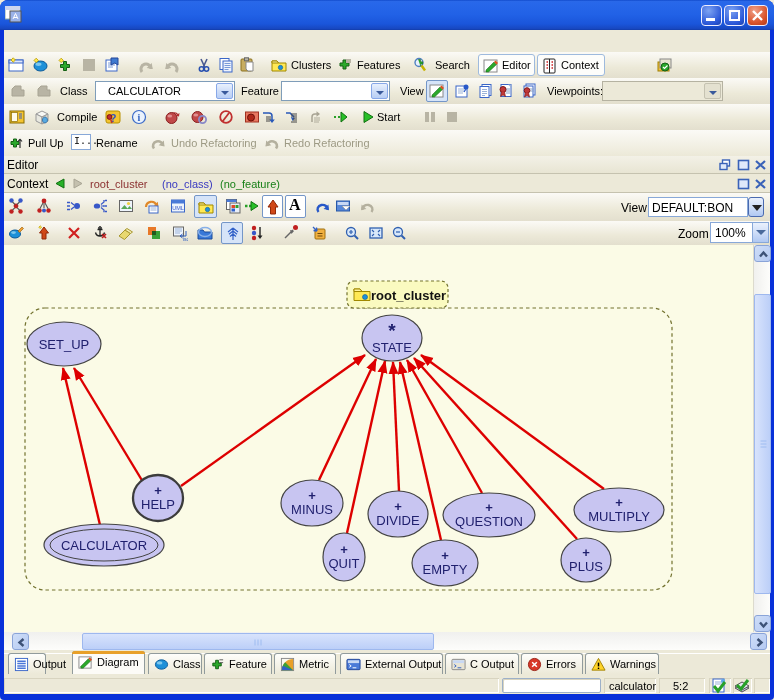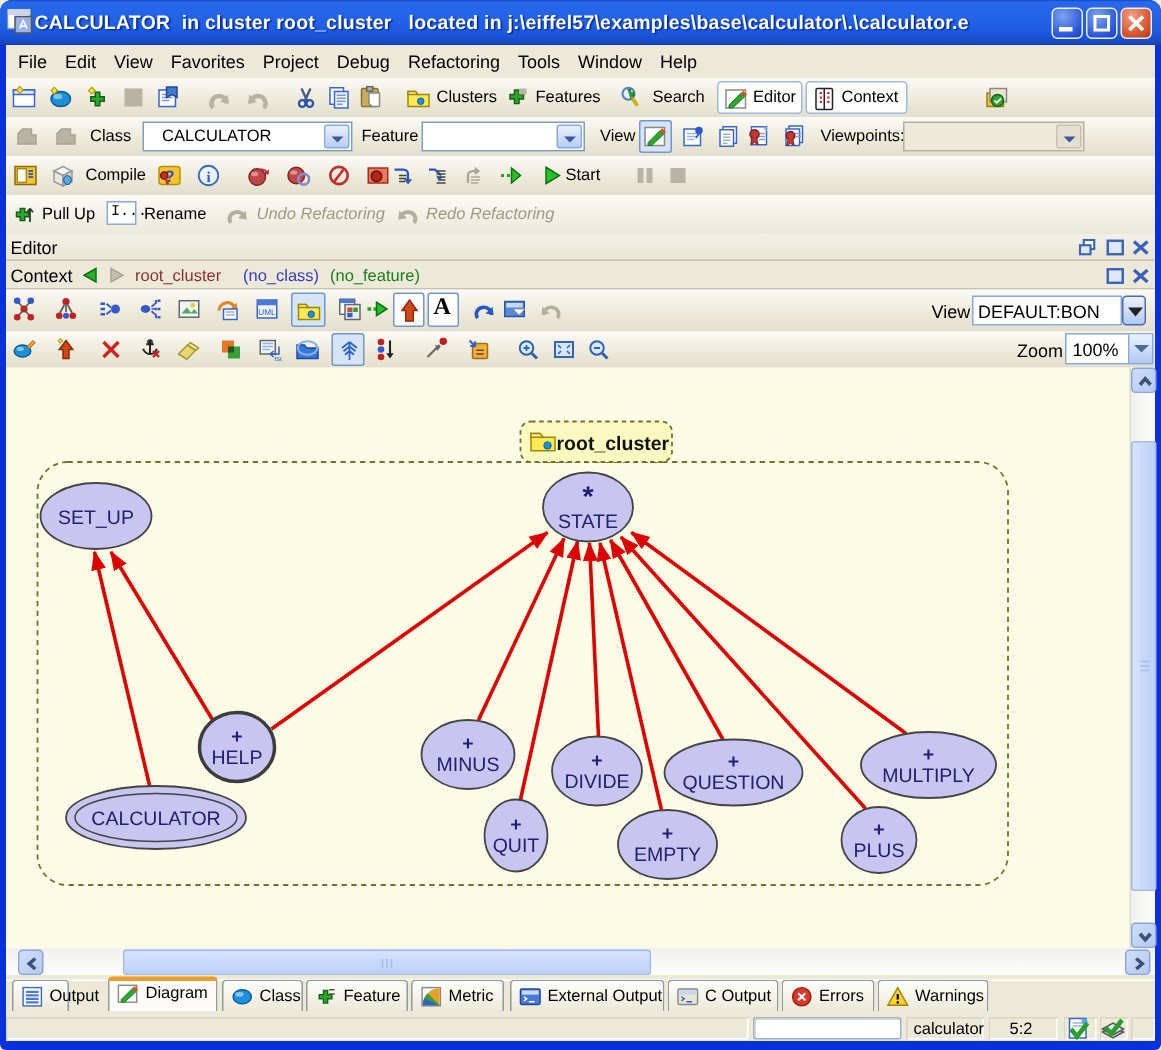--- a/index.html
+++ b/index.html
@@ -13,21 +13,21 @@
 }
 #title .txt { position:absolute; left:27px; top:7px; color:#fff; font-weight:bold; font-size:13px; letter-spacing:0.15px; text-shadow:1px 1px 1px #00228b; white-space:nowrap; }
 .tbtn { position:absolute; top:5px; width:21px; height:21px; border-radius:4px; border:1px solid #eef; }
 .tbtn.min { left:701px; background:radial-gradient(circle at 35% 25%, #7da3f2, #2a57d8 70%, #1c42ae); }
 .tbtn.max { left:724px; background:radial-gradient(circle at 35% 25%, #7da3f2, #2a57d8 70%, #1c42ae); }
 .tbtn.cls { left:747px; background:radial-gradient(circle at 35% 25%, #f0a088, #d8532a 65%, #b03a18); }
 #chrome { position:absolute; left:4px; top:30px; width:766px; height:664px; background:#ece9d8; }
 .row { position:absolute; left:0; width:766px; background:#ece9d8; }
 .toolbar { background:linear-gradient(to bottom,#fbfaf6,#ece9d8 60%, #e3dfce); }
 .lbl { position:absolute; font-size:11px; color:#000; top:7px; white-space:nowrap; }
-.glbl { position:absolute; font-size:11px; color:#9d9a84; top:7px; white-space:nowrap;font-style:italic; }
+.glbl { position:absolute; font-size:11px; color:#9d9a84; top:7px; white-space:nowrap; }
 .combo { position:absolute; top:3px; height:20px; background:#fff; border:1px solid #7f9db9; font-size:11px; }
 .combo .ctext { position:absolute; left:9px; top:3px; color:#000; }
 .carr { position:absolute; right:1px; top:1px; bottom:1px; width:17px; background:linear-gradient(to bottom,#e9f1fd,#cfdef8 50%,#b8cef5); border:1px solid #88a8e8; border-radius:2px; }
 .carr:after { content:""; position:absolute; left:4px; top:7px; border-left:4px solid transparent; border-right:4px solid transparent; border-top:4px solid #3a5a9b; }
 .menu-item { display:inline-block; font-size:12px; color:#000; padding:4px 6px 4px 6px; }
 .togglebtn { position:absolute; top:2px; height:22px; background:#fdfdfb; border:1px solid #9ebadd; border-radius:3px; font-size:11px; color:#000; }
 .togglebtn .tl { position:absolute; top:4px; }
 .ehicon { position:absolute; width:13px; height:12px; }
 .sbtn { background:linear-gradient(135deg,#cfdef8,#b4c9f2); border:1px solid #8aa4d8; border-radius:3px; }
 .sthumb { background:linear-gradient(to right,#d8e3fc,#bccff8); border:1px solid #9eb8ee; border-radius:2px; }
@@ -43,37 +43,33 @@
 </head>
 <body>
 <div id="win">
   <div id="title">
     <svg style="position:absolute;left:5px;top:6px;" width="17" height="17" viewBox="0 0 17 17">
       <rect x="0" y="0" width="15" height="13" fill="#fff" stroke="#8aa" stroke-width="1"></rect>
       <rect x="0" y="0" width="15" height="4" fill="#cdd5ee"></rect>
       <rect x="5" y="5" width="11" height="11" fill="#9ab2e8" stroke="#555"></rect>
       <path d="M8 13 L10.5 7.5 L13 13 M9 11.5 L12 11.5" stroke="#fff" fill="none"></path>
     </svg>
-    <div class="txt" style="left:23px">CALCULATOR&nbsp; in cluster root_cluster&nbsp;&nbsp; located in j:\eiffel57\examples\base\calculator\.\calculator.e</div>
     <div class="tbtn min">
         <span style="left:4px;top:12px;width:9px;height:3px;background:#fff;display:block;position:absolute;"></span>
       </div>
     <div class="tbtn max">
         <span style="left:4px;top:4px;width:11px;height:11px;border:2px solid #fff;display:block;position:absolute;"></span>
       </div>
     <div class="tbtn cls">
         <svg style="position:absolute;left:3px;top:3px;" width="13" height="13">
           <path d="M2 2 L11 11 M11 2 L2 11" stroke="#fff" stroke-width="2.4"></path>
         </svg>
       </div>
   </div>
   <div id="chrome">
-    <div class="row" id="menubar" style="top:0; height:22px;">
-      <span class="menu-item" style="margin-left:2px;">File</span><span class="menu-item">Edit</span><span class="menu-item">View</span><span class="menu-item">Favorites</span><span class="menu-item">Project</span><span class="menu-item">Debug</span><span class="menu-item">Refactoring</span><span class="menu-item">Tools</span><span class="menu-item">Window</span><span class="menu-item">Help</span>
-    </div>
     <div class="row toolbar" id="tb1" style="top:22px; height:26px;">
       <svg class="i" style="left:4px" viewBox="0 0 16 16">
           <rect x="1" y="3" width="14" height="11" fill="#fff" stroke="#3a66c8"></rect>
           <rect x="1" y="3" width="14" height="3" fill="#dfe7fa" stroke="#3a66c8"></rect>
           <path d="M3 3 l2.2-2.2 2.2 2.2 -2.2 2.2z" fill="#ffe84a" stroke="#b89b00" stroke-width="0.8"></path>
         </svg>
       <svg class="i" style="left:28px" viewBox="0 0 16 16">
           <ellipse cx="8.5" cy="9" rx="6.5" ry="5" fill="#1e90d8" stroke="#0a5a9a"></ellipse>
           <ellipse cx="6.5" cy="7.3" rx="3" ry="1.7" fill="#7ec8ee"></ellipse>
           <path d="M2 3.4 l2.2-2.2 2.2 2.2 -2.2 2.2z" fill="#ffe84a" stroke="#b89b00" stroke-width="0.8"></path>

